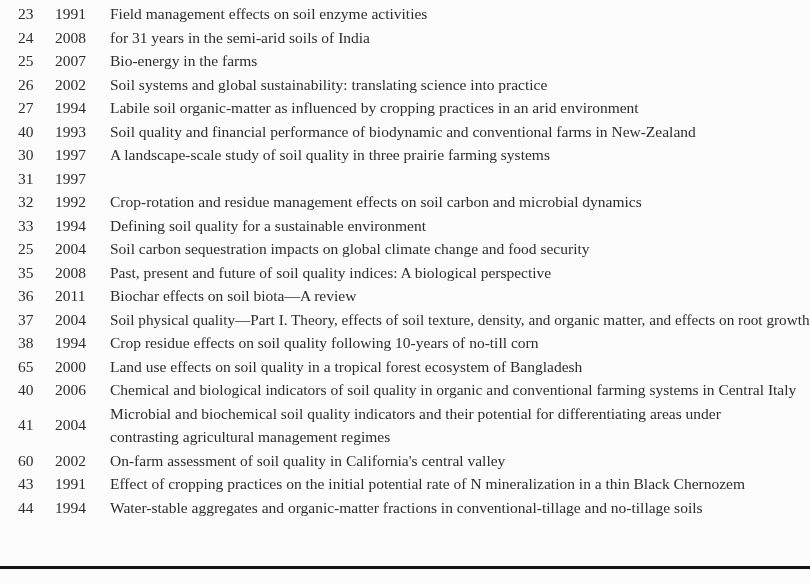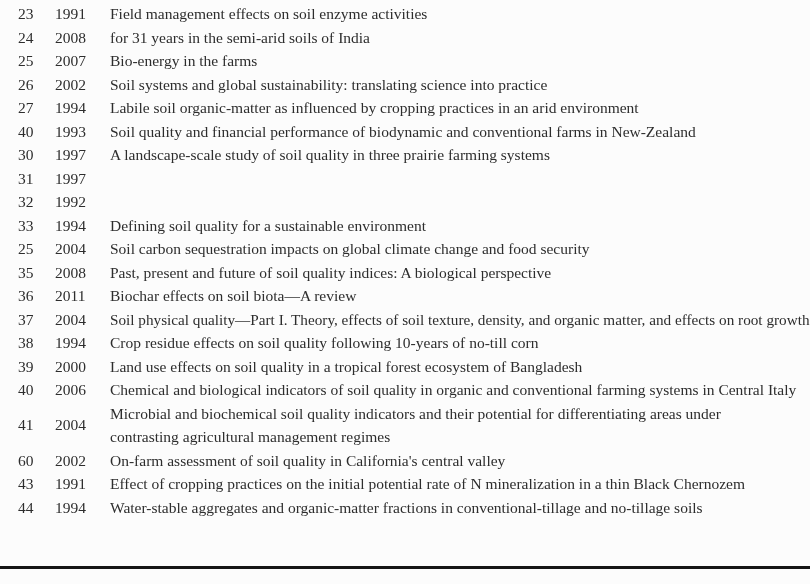--- a/index.html
+++ b/index.html
@@ -116,20 +116,23 @@
   </div>
 
   <div class="ref-row">
     <div class="cell cell-num">31</div>
     <div class="cell cell-year">1997</div>
   </div>
 
   <div class="ref-row">
     <div class="cell cell-num">32</div>
     <div class="cell cell-year">1992</div>
+    <div class="cell cell-title">
+          <div class="title-line">Crop-rotation and residue management effects on soil carbon and microbial dynamics</div>
+        </div>
   </div>
 
   <div class="ref-row">
     <div class="cell cell-num">33</div>
     <div class="cell cell-year">1994</div>
     <div class="cell cell-title">
           <div class="title-line">Defining soil quality for a sustainable environment</div>
         </div>
   </div>
 
@@ -167,21 +170,21 @@
 
   <div class="ref-row">
     <div class="cell cell-num">38</div>
     <div class="cell cell-year">1994</div>
     <div class="cell cell-title">
           <div class="title-line">Crop residue effects on soil quality following 10-years of no-till corn</div>
         </div>
   </div>
 
   <div class="ref-row">
-    <div class="cell cell-num">39</div>
+    <div class="cell cell-num">65</div>
     <div class="cell cell-year">2000</div>
     <div class="cell cell-title">
           <div class="title-line">Land use effects on soil quality in a tropical forest ecosystem of Bangladesh</div>
         </div>
   </div>
 
   <div class="ref-row">
     <div class="cell cell-num">40</div>
     <div class="cell cell-year">2006</div>
     <div class="cell cell-title">

